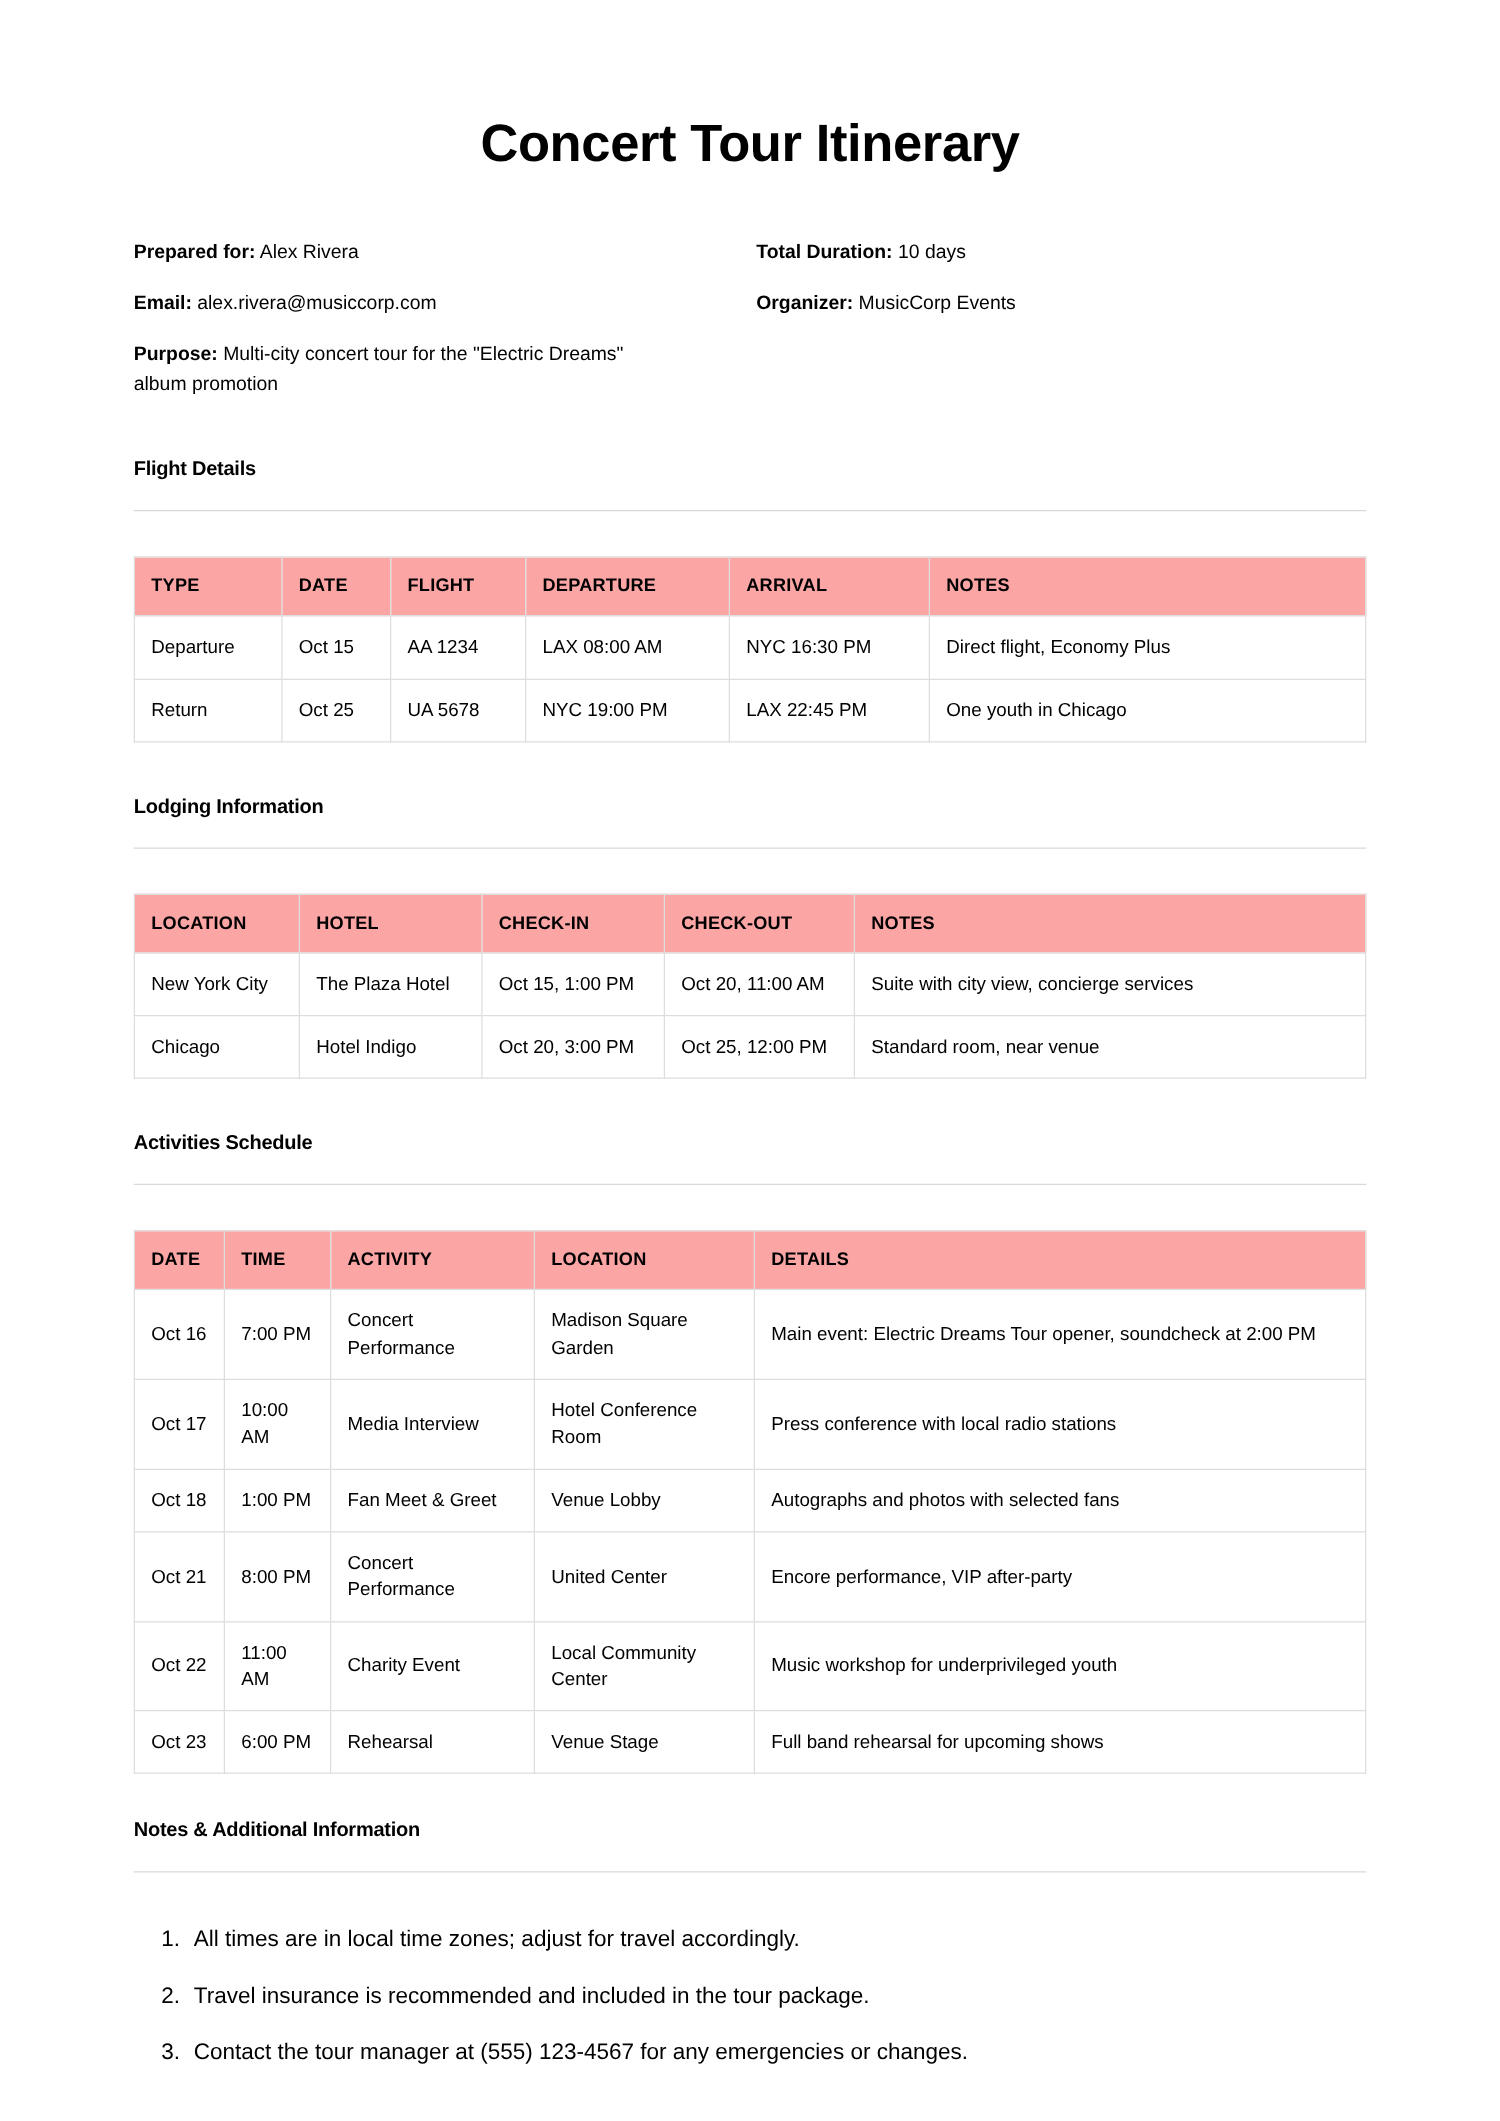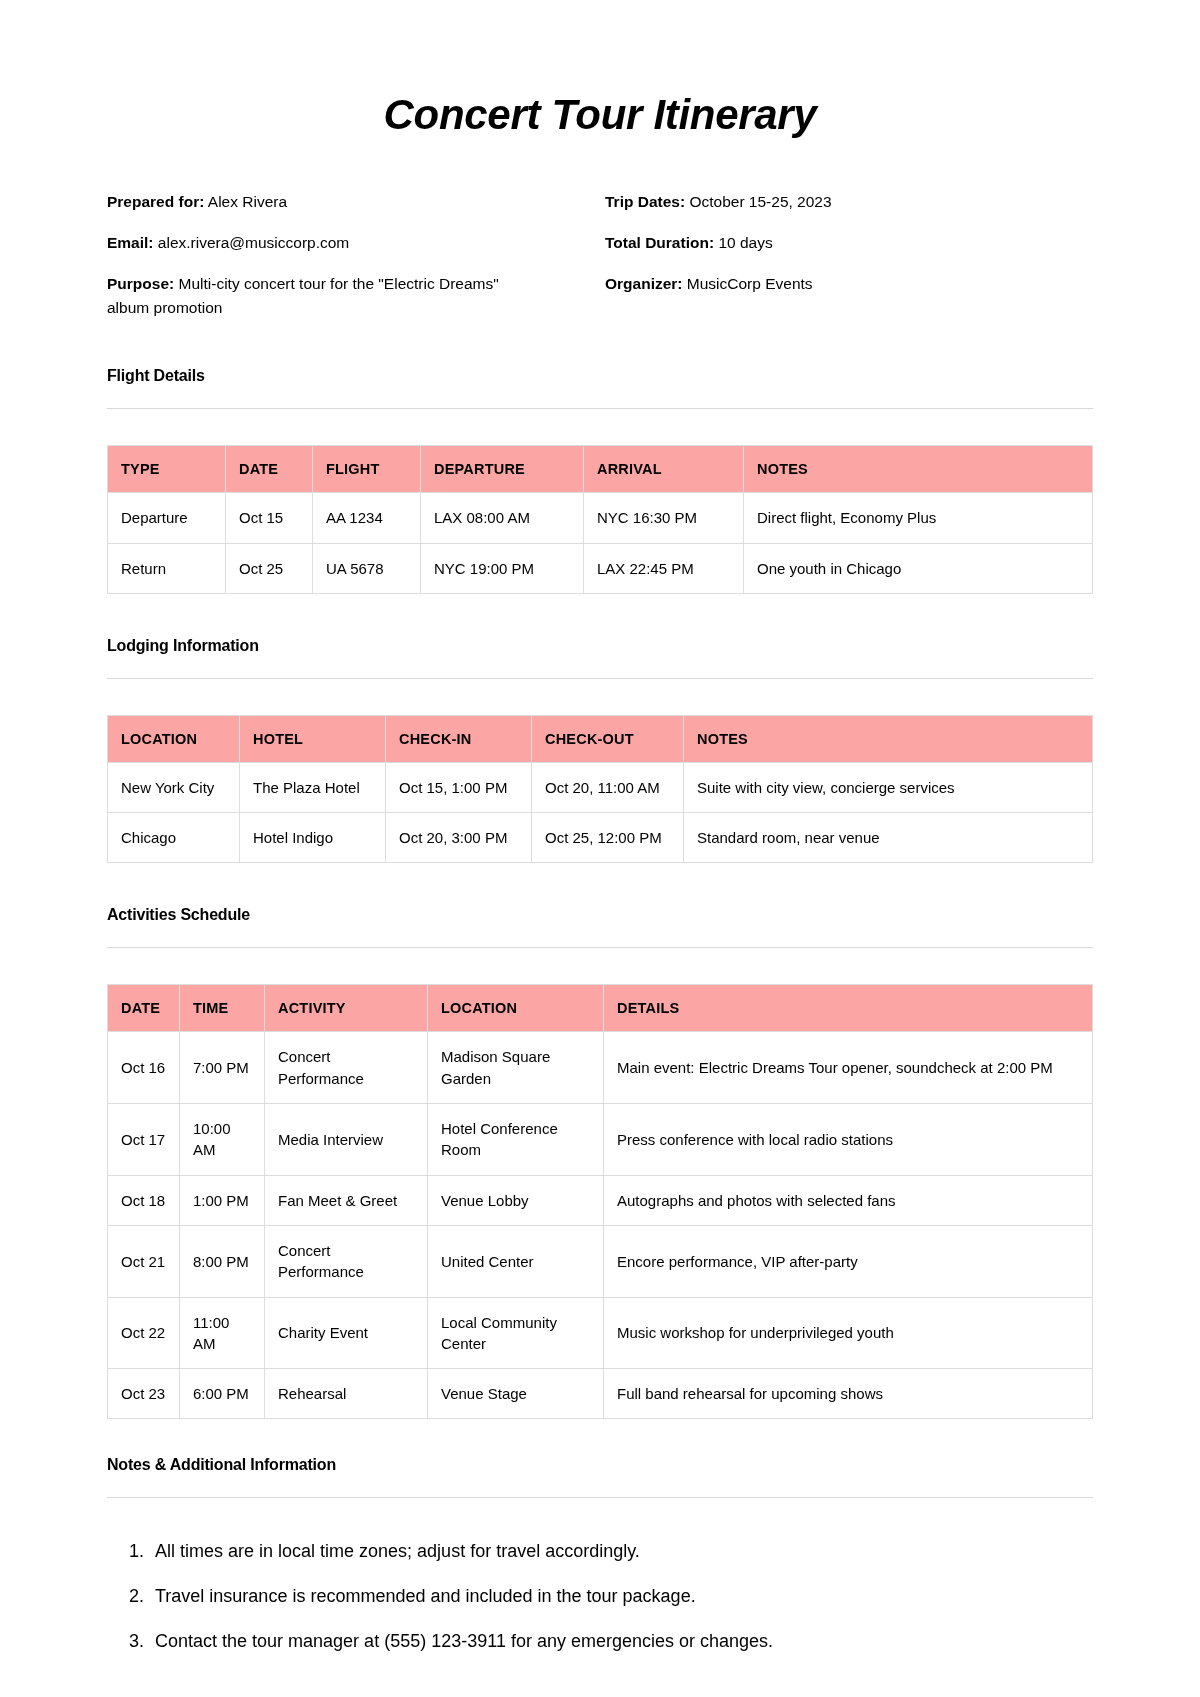--- a/index.html
+++ b/index.html
@@ -21,21 +21,20 @@
     padding: 92px 107px 40px 107px;
     background: #ffffff;
   }
   .doc-title {
     font-size: 42px;
     font-weight: bold;
     text-align: center;
     letter-spacing: -0.3px;
     margin: 0 0 52px 0;
     line-height: 1.1;
-    font-style: italic;
   }
   
   .meta {
     display: grid;
     grid-template-columns: 462px 1fr;
     column-gap: 0px;
     row-gap: 0px;
     margin-bottom: 46px;
     gap: 36px;
   }
@@ -155,24 +154,20 @@
       <div class="meta-row">
         <span class="meta-label">Email:</span>
         <span class="meta-value">alex.rivera@musiccorp.com</span>
       </div>
       <div class="meta-row">
         <span class="meta-label">Purpose:</span>
         <span class="meta-value">Multi-city concert tour for the "Electric Dreams" album promotion</span>
       </div>
     </div>
     <div class="meta-col">
-      <div class="meta-row">
-        <span class="meta-label">Trip Dates:</span>
-        <span class="meta-value">October 15-25, 2023</span>
-      </div>
       <div class="meta-row">
         <span class="meta-label">Total Duration:</span>
         <span class="meta-value">10 days</span>
       </div>
       <div class="meta-row">
         <span class="meta-label">Organizer:</span>
         <span class="meta-value">MusicCorp Events</span>
       </div>
     </div>
   </div>
@@ -331,18 +326,18 @@
   </div>
 
   <div class="spacer-md"></div>
 
   <div class="section-block">
     <h2 class="section-title">Notes &amp; Additional Information</h2>
     <hr class="section-rule">
     <ol class="notes-list">
       <li>All times are in local time zones; adjust for travel accordingly.</li>
       <li>Travel insurance is recommended and included in the tour package.</li>
-      <li>Contact the tour manager at (555) 123-3911 for any emergencies or changes.</li>
+      <li>Contact the tour manager at (555) 123-4567 for any emergencies or changes.</li>
 
     </ol>
   </div>
 
 </div>
 
 </body></html>

